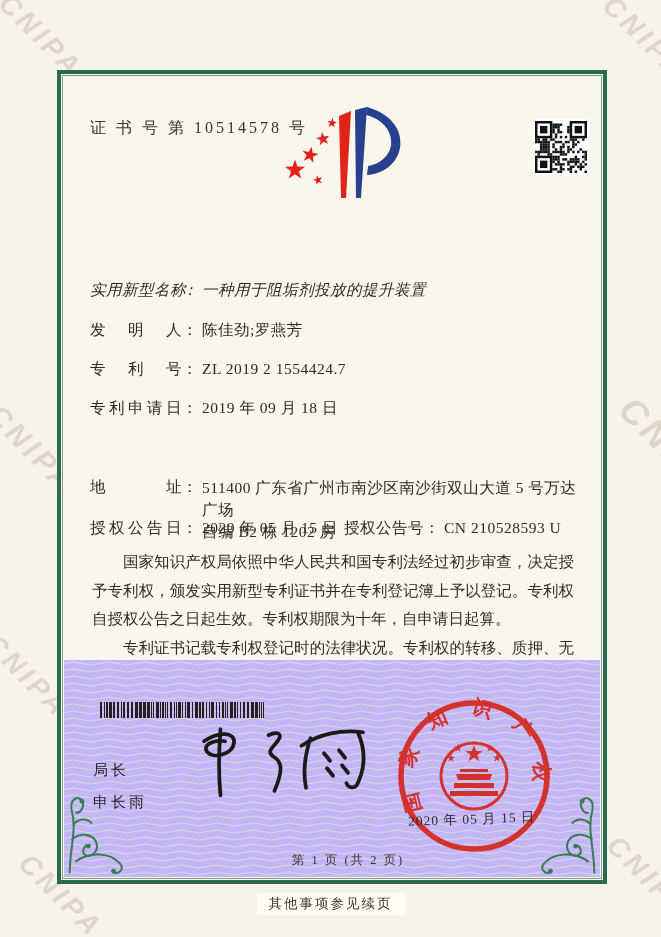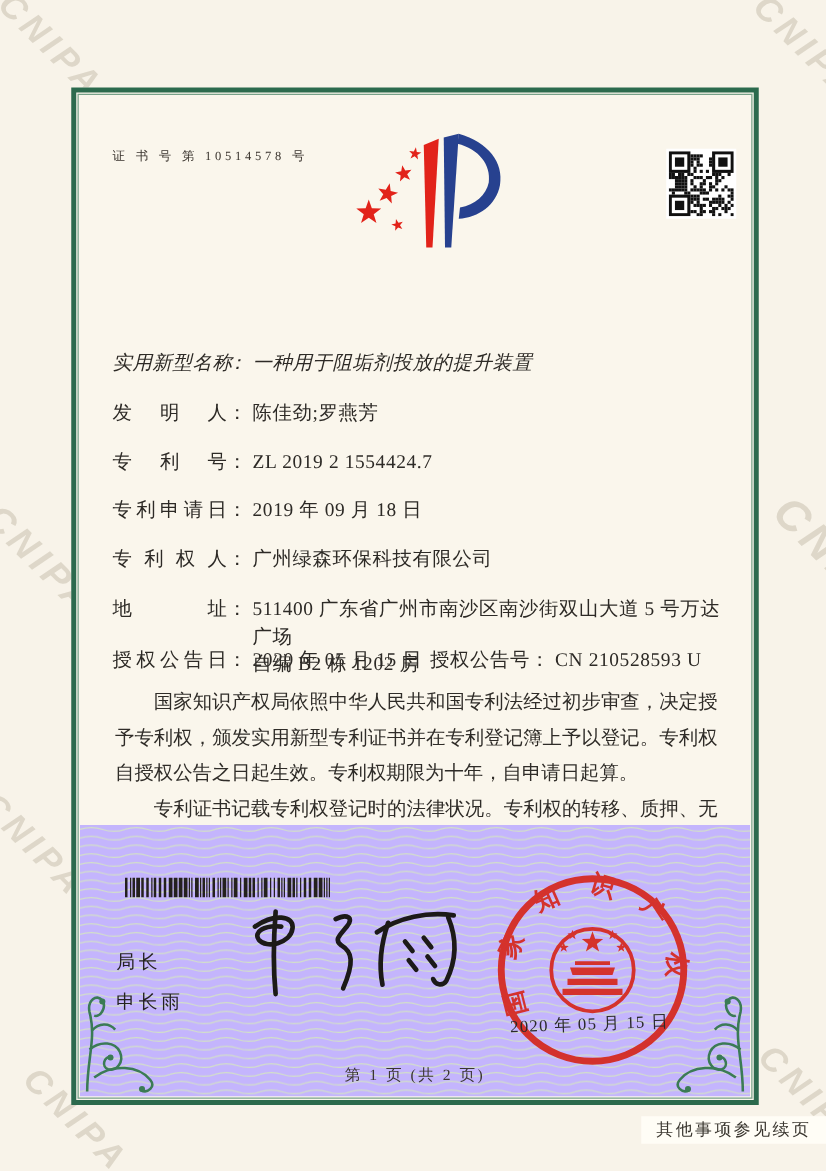--- a/index.html
+++ b/index.html
@@ -8,21 +8,21 @@
 
   
   .wm{position:absolute;color:rgba(156,142,120,0.28);font-family:"Liberation Sans","DejaVu Sans",sans-serif;
       font-weight:bold;font-style:italic;letter-spacing:4px;transform:rotate(45deg);white-space:nowrap;
       pointer-events:none;user-select:none;}
 
   
   .frame{position:absolute;left:57px;top:70px;width:542px;height:806px;border:4px solid #2c6a4d;background:#faf6ec;}
   .frame .inner-line{position:absolute;inset:1px;border:1px solid #77a188;pointer-events:none;}
 
-  .cert-no{position:absolute;left:29px;top:44px;font-size:10px;letter-spacing:3px;color:#38322c;}
+  .cert-no{position:absolute;left:29px;top:44px;font-size:16px;letter-spacing:3px;color:#38322c;}
 
   .logo{position:absolute;left:212px;top:32px;width:132px;height:94px;}
   .qr{position:absolute;left:472px;top:45px;width:52px;height:52px;background:#fff;padding:2px;}
 
   .title{position:absolute;left:0;top:130px;width:100%;text-align:center;font-size:34px;font-weight:bold;
          letter-spacing:7px;color:#171512;}
 
   .row{position:absolute;left:29px;width:490px;font-size:15.5px;color:#2d2a26;letter-spacing:0.5px;white-space:nowrap;}
   .flabel{display:inline-block;width:92px;text-align:justify;text-align-last:justify;vertical-align:top;}
   .flabel5{display:inline-block;width:80px;text-align:justify;text-align-last:justify;vertical-align:top;}
@@ -46,22 +46,22 @@
 
   .seal{position:absolute;left:330px;top:36px;width:160px;height:160px;opacity:0.93;}
   .seal-date{position:absolute;left:344px;top:150px;width:160px;font-size:13.5px;color:#2a2a2a;
              letter-spacing:1px;transform:rotate(-2deg);white-space:nowrap;}
 
   .orn{position:absolute;bottom:2px;width:84px;height:84px;}
   .orn-left{left:2px;}
   .orn-right{right:2px;transform:scaleX(-1);}
 
   .page-num{position:absolute;left:0;bottom:8px;width:100%;text-align:center;font-size:12.5px;
-            letter-spacing:2px;color:#3a362f;}
-  .next-note{position:absolute;left:0;top:893px;width:100%;text-align:right;}
+            letter-spacing:2px;color:#3a362f;padding-left:16px;}
+  .next-note{position:absolute;left:0;top:893px;width:100%;text-align:center;}
   .next-note span{display:inline-block;background:#fffdf6;padding:2px 12px;font-size:13.5px;
                   letter-spacing:2px;color:#3a362f;}
 </style>
 </head>
 <body>
 
 <div class="page">
 
   <div class="wm" style="left:-12px;top:20px;font-size:28px;">CNIPA</div>
   <div class="wm" style="left:592px;top:22px;font-size:28px;">CNIPA</div>
@@ -257,23 +257,20 @@
     </div>
     <div class="row" style="top:246px;">
       <span class="flabel">发明人</span><span class="colon">：</span><span class="fval">陈佳劲;罗燕芳</span>
     </div>
     <div class="row" style="top:285px;">
       <span class="flabel">专利号</span><span class="colon">：</span><span class="fval">ZL 2019 2 1554424.7</span>
     </div>
     <div class="row" style="top:324px;">
       <span class="flabel">专利申请日</span><span class="colon">：</span><span class="fval">2019 年 09 月 18 日</span>
     </div>
-    <div class="row" style="top:363px;">
-      <span class="flabel">专利权人</span><span class="colon">：</span><span class="fval">广州绿森环保科技有限公司</span>
-    </div>
     <div class="row" style="top:403px;">
       <span class="flabel">地址</span><span class="colon">：</span><span class="addr-lines"><span>511400 广东省广州市南沙区南沙街双山大道 5 号万达广场</span><br><span>自编 B2 栋 1202 房</span></span>
     </div>
     <div class="row" style="top:444px;">
       <span class="flabel">授权公告日</span><span class="colon">：</span><span class="fval">2020 年 05 月 15 日</span>
       <span class="pair2"><span class="flabel5">授权公告号</span><span class="colon">：</span><span class="fval">CN 210528593 U</span></span>
     </div>
 
     <div class="body-text">
       <p>国家知识产权局依照中华人民共和国专利法经过初步审查，决定授予专利权，颁发实用新型专利证书并在专利登记簿上予以登记。专利权自授权公告之日起生效。专利权期限为十年，自申请日起算。</p>

